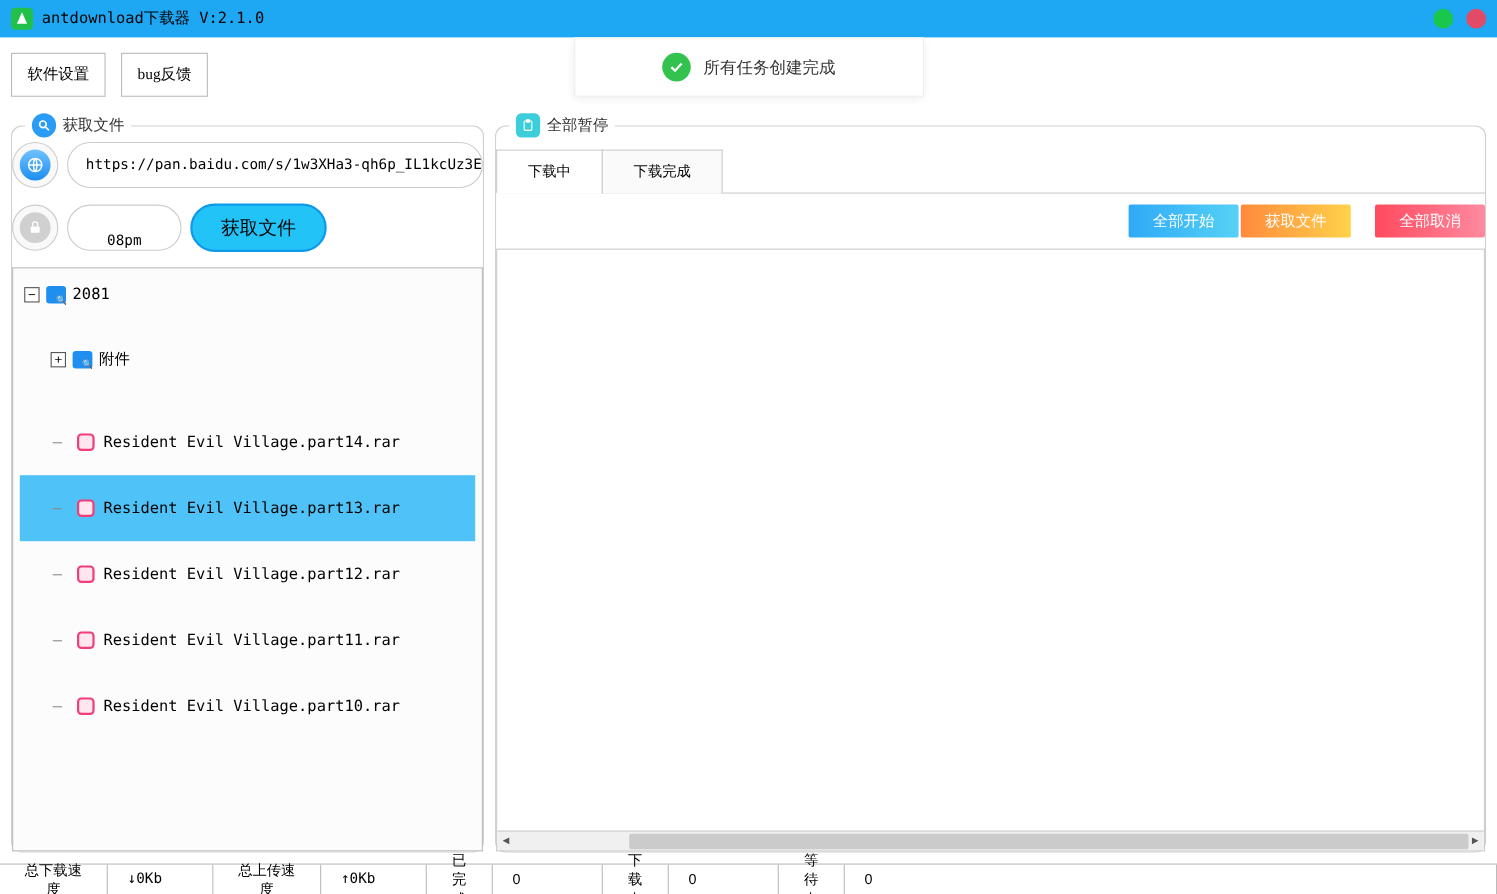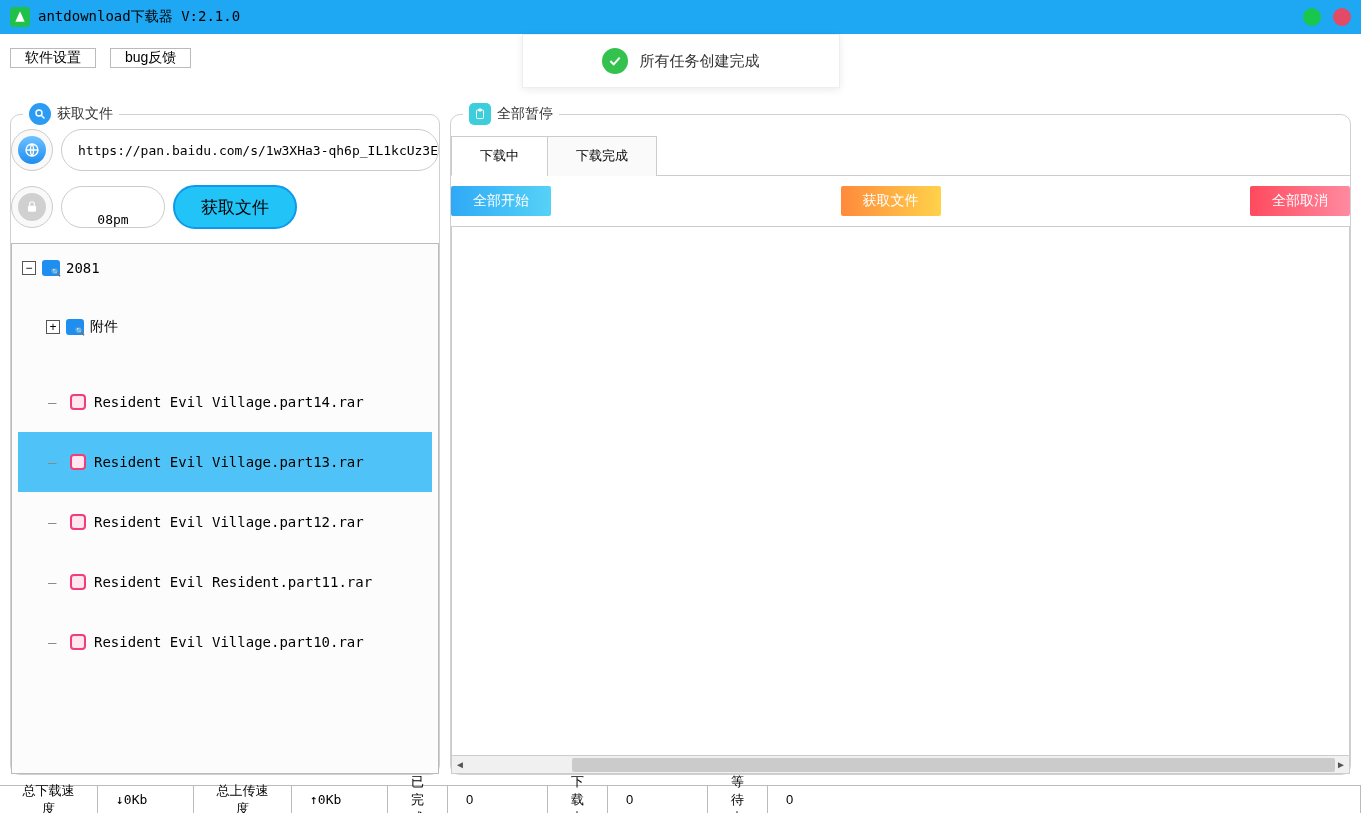--- a/index.html
+++ b/index.html
@@ -6,21 +6,21 @@
   body { font-family: "SimSun", "Microsoft YaHei", sans-serif; font-size: 13px; background: #fff; width: 1361px; height: 813px; overflow: hidden; display: flex; flex-direction: column; }
   .titlebar { height: 34px; background: #1ea7f3; display: flex; align-items: center; padding: 0 10px; color: #000; position: relative; }
   .titlebar .appicon { width: 20px; height: 20px; background: #21c04a; border-radius: 4px; display: flex; align-items: center; justify-content: center; margin-right: 8px; }
   .titlebar .appicon svg { width: 14px; height: 14px; }
   .titlebar .title { font-family: monospace; font-size: 14px; color: #000; }
   .titlebar .winbtns { margin-left: auto; display: flex; gap: 12px; }
   .winbtn { width: 18px; height: 18px; border-radius: 50%; }
   .winbtn.green { background: #19c74d; }
   .winbtn.red { background: #e24a66; }
   .toolbar { height: 80px; display: flex; align-items: flex-start; padding: 14px 10px; gap: 14px; position: relative; }
-  .toolbar button { padding: 0 14px; background: #fff; border: 1px solid #bbb; cursor: pointer; font-size: 14px; font-family: Liberation Sans, sans-serif; }
+  .toolbar button { padding: 10px 14px; background: #fff; border: 1px solid #bbb; cursor: pointer; font-size: 14px; font-family: Liberation Serif, serif; }
   .toast { position: absolute; top: 34px; left: 50%; transform: translateX(-50%); width: 318px; height: 54px; background: #fff; border: 1px solid #eee; box-shadow: 0 2px 8px rgba(0,0,0,0.08); display: flex; align-items: center; justify-content: center; gap: 12px; z-index: 10; }
   .toast .check { width: 26px; height: 26px; background: #33c24d; border-radius: 50%; display: flex; align-items: center; justify-content: center; color:#fff; }
   .toast .msg { font-size: 15px; color: #333; }
   .main { flex: 1; display: flex; gap: 10px; padding: 0 10px 10px 10px; min-height: 0; }
   .panel { border: 1px solid #d0d0d0; border-radius: 10px; background: #fff; position: relative; display: flex; flex-direction: column; min-height: 0; }
   .panel.left { width: 430px; }
   .panel.right { flex: 1; }
   .panel-title { position: absolute; top: -12px; left: 12px; background: #fff; padding: 0 6px; display: flex; align-items: center; gap: 6px; font-size: 14px; color: #333; }
   .panel-icon { width: 22px; height: 22px; border-radius: 50%; display: inline-flex; align-items: center; justify-content: center; color:#fff; }
   .panel-icon.blue { background: #2a9cf5; }
@@ -41,21 +41,21 @@
   .folder-ic { width:18px; height:16px; background:#1f8ef1; border-radius:3px; position:relative; display:inline-block;}
   .folder-ic::after { content:"🔍"; font-size:8px; position:absolute; right:-1px; bottom:-1px; }
   .file-ic { width:16px;height:16px; border-radius:4px; display:inline-flex;align-items:center;justify-content:center; border:2px solid;}
   .file-ic.pink { border-color:#f23d7a; background:#ffe6ef;}
   .tree-file { padding: 22px 4px 22px 52px; display:flex;align-items:center;gap:8px; position:relative;}
   .tree-file.selected { background:#4fc3f7; }
   .tree-child { padding-left: 28px; margin-bottom: 30px;}
   .tabs-row { display:flex; border-bottom:1px solid #ccc; margin-top:20px;}
   .tab { padding: 10px 28px; border:1px solid #ccc; border-bottom:none; background:#fafafa; cursor:pointer; margin-right:-1px; position:relative; top:1px;}
   .tab.active { background:#fff; border-bottom:1px solid #fff;}
-  .btn-row { display:flex; justify-content:space-between; gap:16px; padding:10px 0;}
+  .btn-row { display:flex; justify-content:flex-end; gap:2px; padding:10px 0;}
   .action-btn { border:none; color:#fff; padding: 6px 22px; font-size:14px; cursor:pointer; border-radius:2px;}
   .action-btn.start { background: linear-gradient(90deg,#2fa9f6,#56d2f7);}
   .action-btn.pause { background: linear-gradient(90deg,#ff8a3c,#ffd24a);}
   .action-btn.cancel { background: linear-gradient(90deg,#ff4a5e,#ff8aa0); margin-left: 20px;}
   .grid-wrap { flex:1; border:1px solid #ccc; overflow:auto; min-height:0; display:flex;flex-direction:column;}
   .grid-head { display:flex; border-bottom:1px solid #ccc; background:#fafafa;}
   .gh { padding:8px 10px; border-right:1px solid #ccc; display:flex;align-items:center; gap:6px; font-size:13px;}
   .gh:last-child { border-right:none;}
   .gh1{flex: 0 0 300px;} .gh2{flex:0 0 120px;} .gh3{flex:0 0 120px;} .gh4{flex:0 0 110px;} .gh5{flex:1;}
   .grid-body { flex:1; overflow:auto;}
@@ -169,21 +169,21 @@
               <span>Resident Evil Village.part13.rar</span>
             </div>
             <div class="tree-file">
               <span style="position:absolute;left:30px;color:#888">—</span>
               <span class="file-ic pink"></span>
               <span>Resident Evil Village.part12.rar</span>
             </div>
             <div class="tree-file">
               <span style="position:absolute;left:30px;color:#888">—</span>
               <span class="file-ic pink"></span>
-              <span>Resident Evil Resident.part11.rar</span>
+              <span>Resident Evil Village.part11.rar</span>
             </div>
             <div class="tree-file">
               <span style="position:absolute;left:30px;color:#888">—</span>
               <span class="file-ic pink"></span>
               <span>Resident Evil Village.part10.rar</span>
             </div>
           </div>
       </div>
     </div>
   </div>

